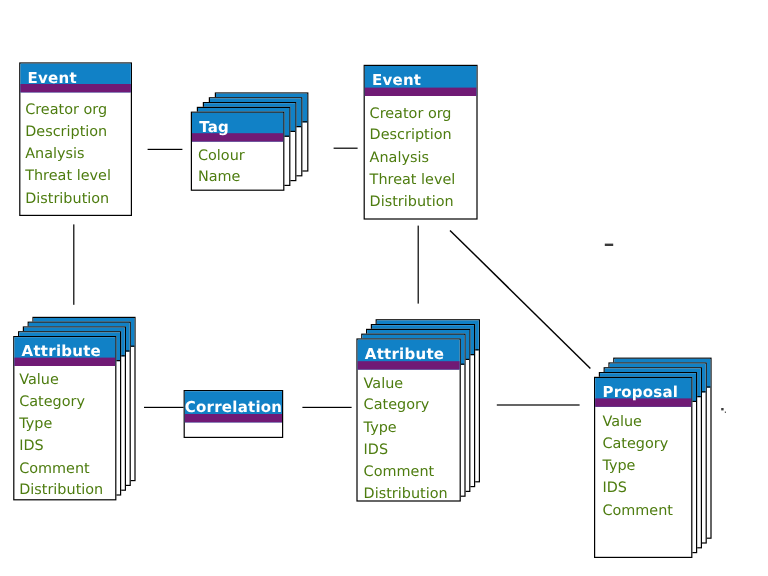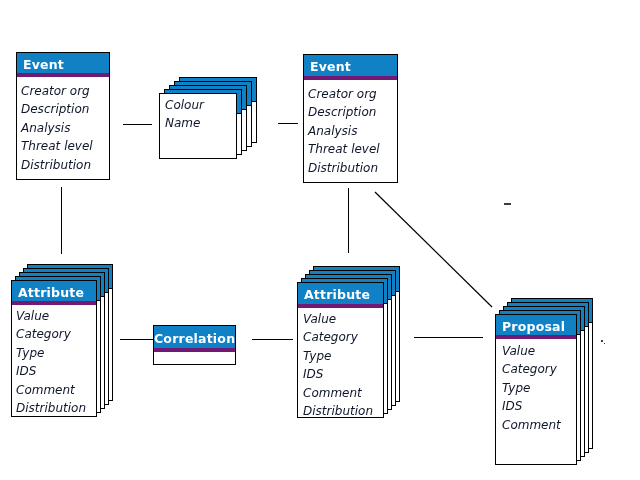--- a/index.html
+++ b/index.html
@@ -10,25 +10,25 @@
   .entity{position:absolute;--dx:4px;--dy:-4px;--hh:24px;}
   .entity.tag-stack{--dx:5px;}
   .layer{
     position:absolute;inset:0;background:#fff;border:1px solid #000;box-sizing:border-box;
     transform:translate(calc(var(--dx) * var(--m)), calc(var(--dy) * var(--m)));
   }
   .layer .strip{height:var(--hh);background:var(--blue);border-bottom:1px solid #000;box-sizing:border-box;}
   .front{position:absolute;inset:0;background:#fff;border:1px solid #000;box-sizing:border-box;}
   .hdr{
     height:var(--hh);box-sizing:border-box;background:var(--blue);color:#fff;
-    font-weight:bold;font-size:12.5px;padding:4px 0 0 6px;border-bottom:4px solid #701a75;
+    font-weight:bold;font-size:12.5px;padding:4px 0 0 6px;border-bottom:7px solid #701a75;
     letter-spacing:0.2px;
   }
   .hdr.center{text-align:center;padding-left:0;padding-top:5px;}
-  .body{font-size:12px;line-height:18.4px;color:#0f172a;font-style:italic;}
+  .body{font-size:12px;line-height:18.4px;color:#4d7c0f;}
   .body .field{white-space:nowrap;}
   .conn{position:absolute;background:#000;}
   .overlay{position:absolute;left:0;top:0;pointer-events:none;}
   .mark{position:absolute;background:#3a3a3a;}
 </style>
 </head>
 <body>
 
 <div id="canvas" style="--blue:#1181c6;">
 
@@ -67,20 +67,21 @@
     <div class="layer" style="--m:3">
         <div class="strip"></div>
       </div>
     <div class="layer" style="--m:2">
         <div class="strip"></div>
       </div>
     <div class="layer" style="--m:1">
         <div class="strip"></div>
       </div>
     <div class="front">
+      <div class="hdr">Tag</div>
       <div class="body" style="padding:2px 0 0 5px;">
         <div class="field">Colour</div>
         <div class="field">Name</div>
       </div>
     </div>
   </div>
 
   <div class="entity" style="left:303px;top:54px;width:95px;height:129px;--hh:25px;">
     <div class="front">
       <div class="hdr">Event</div>

